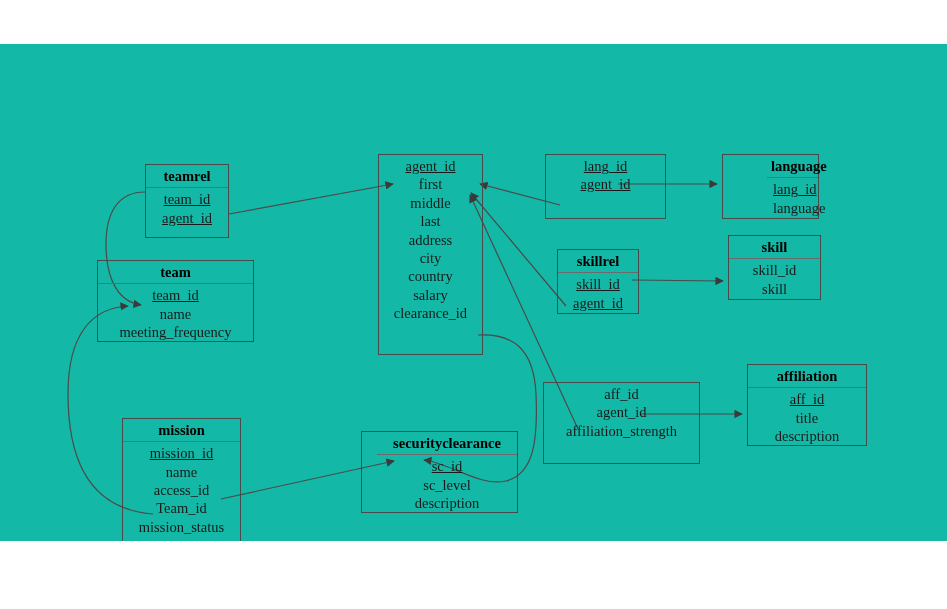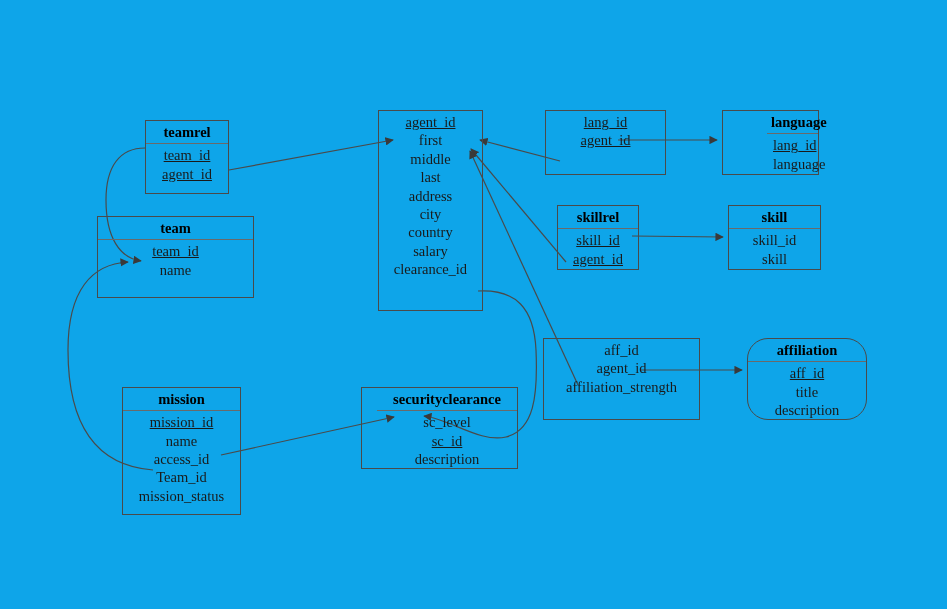--- a/index.html
+++ b/index.html
@@ -4,24 +4,25 @@
 <title>ER Diagram</title>
 <style>
   html, body {
     margin: 0;
     padding: 0;
     background: #ffffff;
   }
   #canvas {
     position: relative;
     width: 947px;
-    height: 609px;
-    background: #0ea5e9;
+    height: 497px;
+    background: #14b8a6;
     font-family: "Liberation Serif", "DejaVu Serif", serif;
     overflow: hidden;
+    margin-top: 44px;
   }
   #edges {
     position: absolute;
     left: 0;
     top: 0;
     width: 947px;
     height: 609px;
     pointer-events: none;
   }
   .entity {
@@ -123,62 +124,63 @@
       <div class="entity-fields">
         <div class="field pk">lang_id</div>
         <div class="field">language</div>
       </div>
     </div>
     <div class="entity" style="left: 97px; top: 216px; width: 157px; height: 82px;">
       <div class="entity-title">team</div>
       <div class="entity-fields">
         <div class="field pk">team_id</div>
         <div class="field">name</div>
+        <div class="field">meeting_frequency</div>
       </div>
     </div>
     <div class="entity" style="left: 557px; top: 205px; width: 82px; height: 65px;">
       <div class="entity-title">skillrel</div>
       <div class="entity-fields">
         <div class="field pk">skill_id</div>
         <div class="field pk">agent_id</div>
       </div>
     </div>
-    <div class="entity" style="left: 728px; top: 205px; width: 93px; height: 65px;">
+    <div class="entity" style="left: 728px; top: 191px; width: 93px; height: 65px;">
       <div class="entity-title">skill</div>
       <div class="entity-fields">
         <div class="field">skill_id</div>
         <div class="field">skill</div>
       </div>
     </div>
     <div class="entity" style="left: 543px; top: 338px; width: 157px; height: 82px;">
       <div class="entity-fields">
         <div class="field">aff_id</div>
         <div class="field">agent_id</div>
         <div class="field">affiliation_strength</div>
       </div>
     </div>
-    <div class="entity" style="left: 747px; top: 338px; width: 120px; height: 82px; border-radius: 21px;">
+    <div class="entity" style="left: 747px; top: 320px; width: 120px; height: 82px;">
       <div class="entity-title">affiliation</div>
       <div class="entity-fields">
         <div class="field pk">aff_id</div>
         <div class="field">title</div>
         <div class="field">description</div>
       </div>
     </div>
-    <div class="entity" style="left: 122px; top: 387px; width: 119px; height: 128px;">
+    <div class="entity" style="left: 122px; top: 374px; width: 119px; height: 128px;">
       <div class="entity-title">mission</div>
       <div class="entity-fields">
         <div class="field pk">mission_id</div>
         <div class="field">name</div>
         <div class="field">access_id</div>
         <div class="field">Team_id</div>
         <div class="field">mission_status</div>
       </div>
     </div>
     <div class="entity" style="left: 361px; top: 387px; width: 157px; height: 82px; padding-left: 15px;">
       <div class="entity-title">securityclearance</div>
       <div class="entity-fields">
+        <div class="field pk">sc_id</div>
         <div class="field">sc_level</div>
-        <div class="field pk">sc_id</div>
         <div class="field">description</div>
       </div>
     </div>
   </div>
 
 </body></html>

